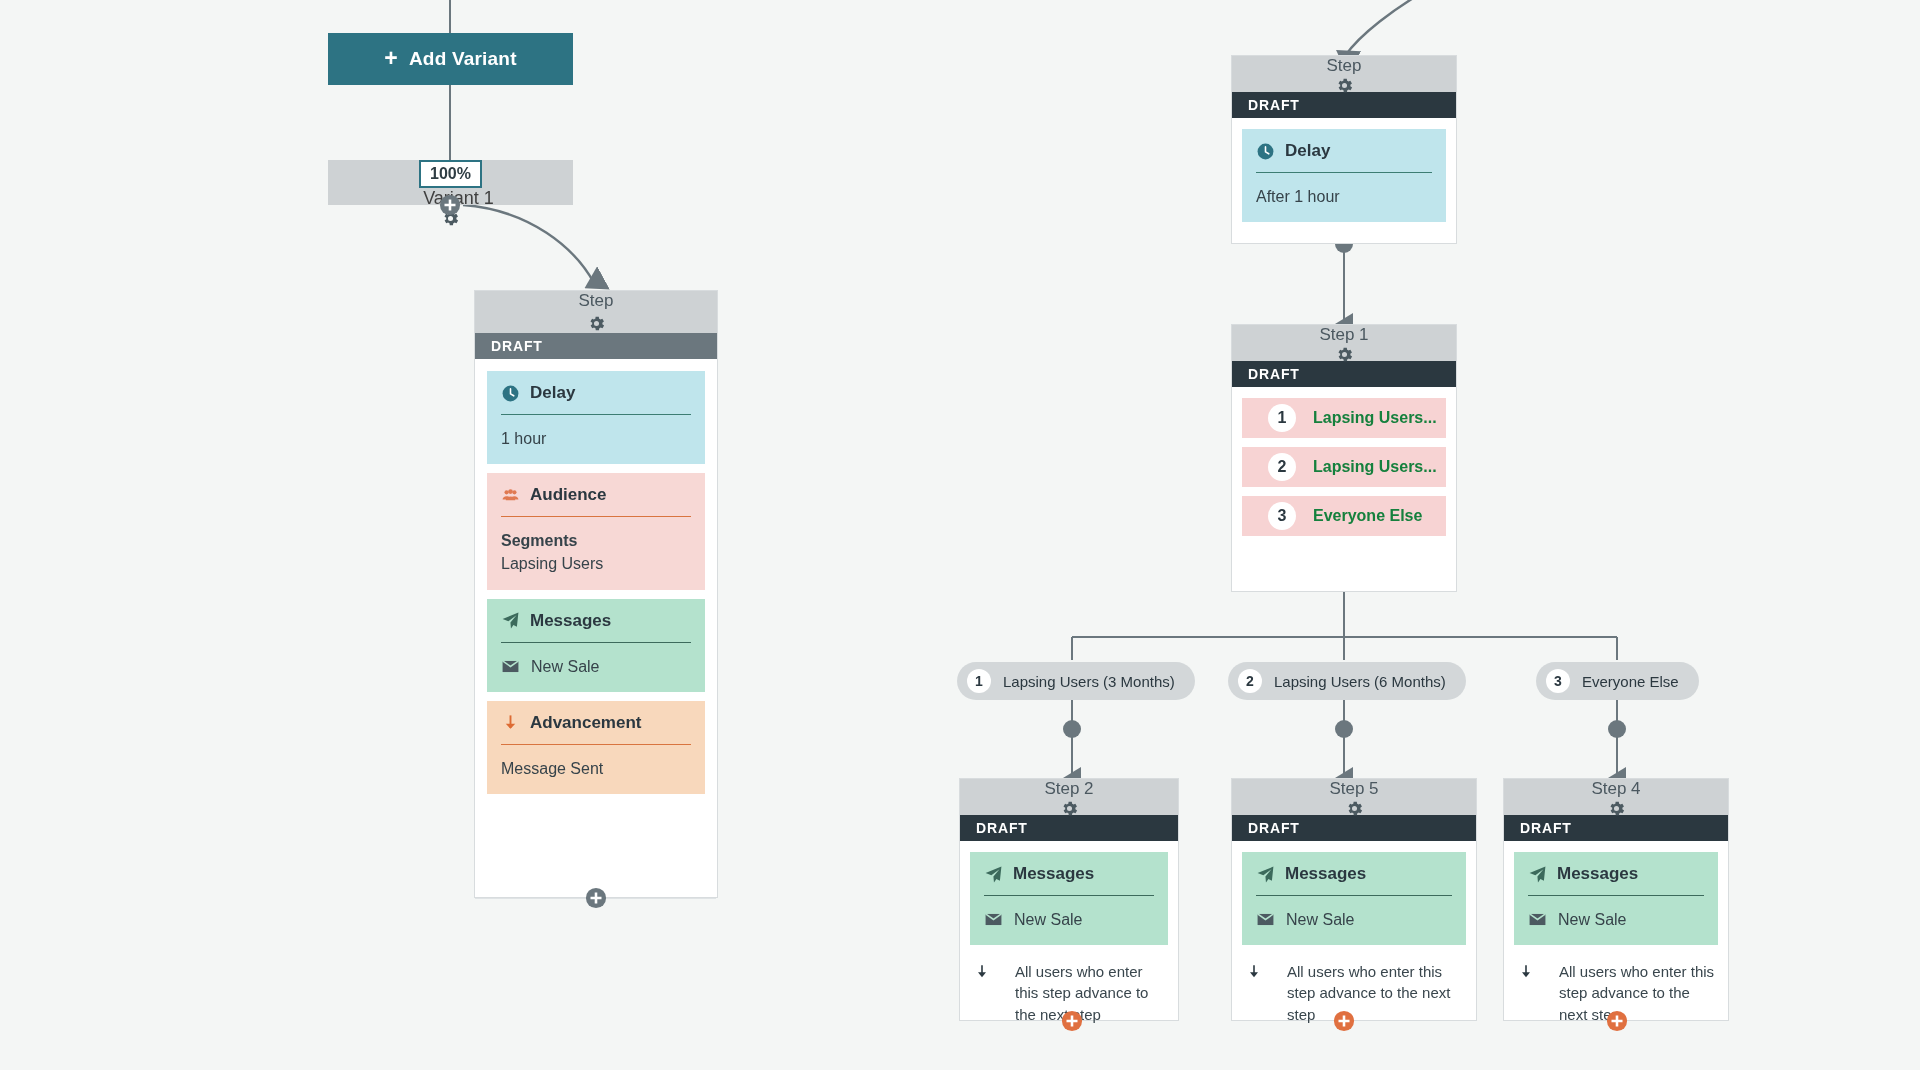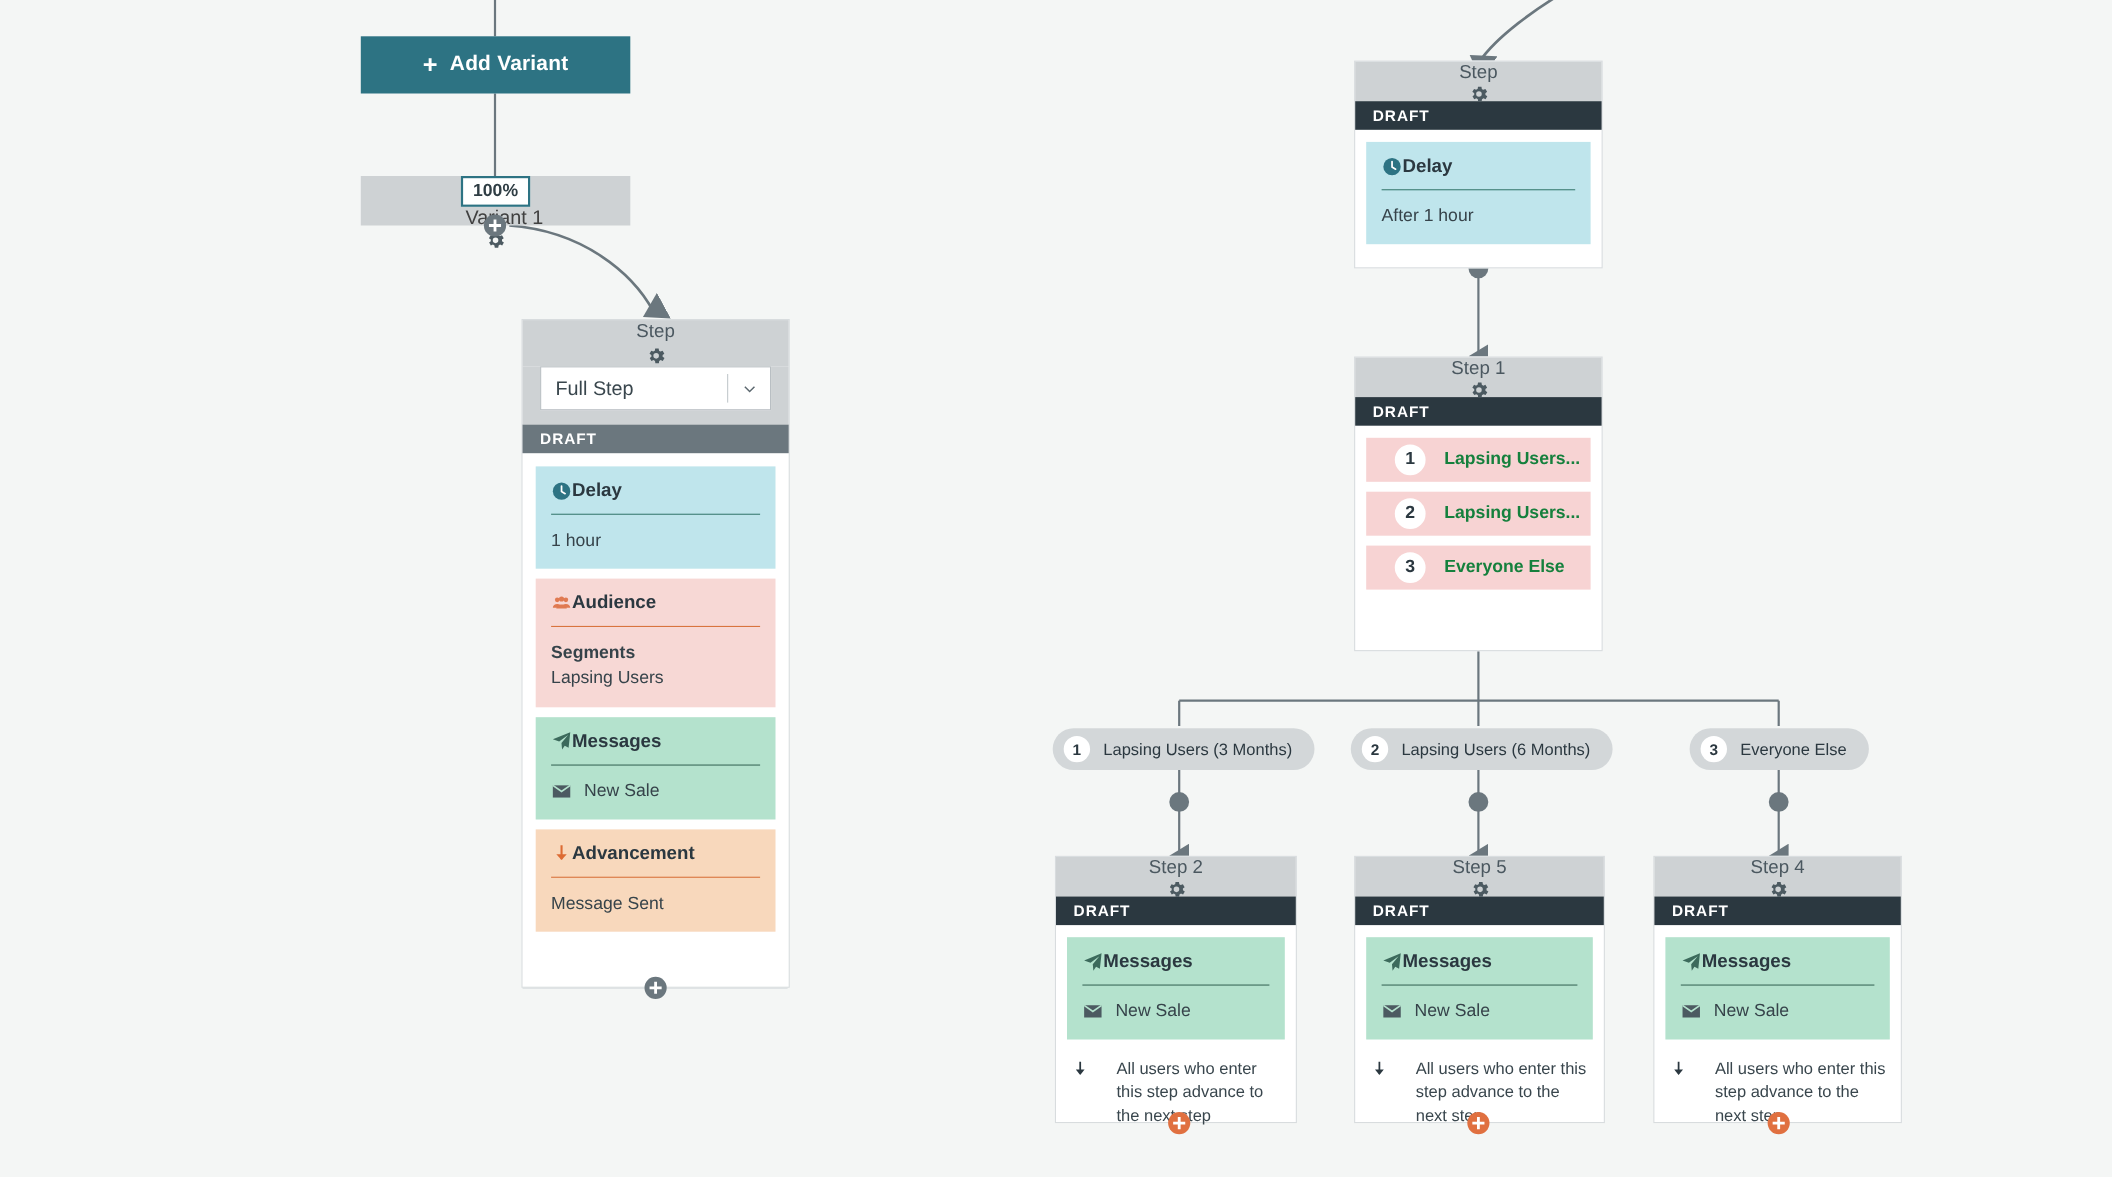--- a/index.html
+++ b/index.html
@@ -79,21 +79,21 @@
     color: #ffffff;
   }
   .draft-dark { background: #2b3840; }
   .draft-gray { background: #6b777e; }
 
   .card-body { padding: 12px 12px 0 12px; }
   .card-body.compact { padding: 11px 10px 0 10px; }
 
   
   .block { padding: 12px 14px 14px 14px; margin-bottom: 9px; }
-  .block-head { display: flex; align-items: center; }
+  .block-head { display: flex; align-items: center; gap: 10px; }
   .block-title { font-size: 17px; font-weight: bold; color: #2b3840; }
   .block-rule { height: 1px; margin: 11px 0 12px 0; }
   .block-line { font-size: 16px; color: #36434a; line-height: 1.45; }
   .block-line.bold { font-weight: bold; }
 
   .blk-delay { background: #bfe5ec; }
   .blk-delay .block-rule { background: #3c7d73; }
   .blk-audience { background: #f7d8d5; }
   .blk-audience .block-rule { background: #d9743f; }
   .blk-messages { background: #b4e2cd; }
@@ -215,31 +215,20 @@
   <div class="card tall" style="left:474px; top:290px; width:244px; height:608px;">
     <div class="card-header">
       <span class="title">Step</span>
       <span class="gear">
         <svg viewBox="0 0 24 24">
             <path d="M19.4 13a7.6 7.6 0 0 0 0-2l2-1.5-2-3.4-2.4 1a7.6 7.6 0 0 0-1.7-1l-.4-2.6h-4l-.4 2.6c-.6.2-1.2.6-1.7 1l-2.4-1-2 3.4L6.6 11a7.6 7.6 0 0 0 0 2l-2 1.5 2 3.4 2.4-1c.5.4 1.1.8 1.7 1l.4 2.6h4l.4-2.6c.6-.2 1.2-.6 1.7-1l2.4 1 2-3.4zM12 15.2A3.2 3.2 0 1 1 12 8.8a3.2 3.2 0 0 1 0 6.4z"></path>
           </svg>
       </span>
     </div>
 
-    <div class="select-wrap">
-      <div class="select-box">
-        <span class="sel-val">Full Step</span>
-        <span class="sep"></span>
-        <span class="chev">
-          <svg viewBox="0 0 24 24">
-              <polyline points="5,9 12,16 19,9"></polyline>
-            </svg>
-        </span>
-      </div>
-    </div>
 
     <div class="draft-bar draft-gray">DRAFT</div>
 
     <div class="card-body">
 
       <div class="block blk-delay">
         <div class="block-head">
           <span class="icn">
             <svg viewBox="0 0 24 24">
                 <circle cx="12" cy="12" r="10" fill="#2d7383"></circle>
@@ -423,21 +412,21 @@
       <span>All users who enter this step advance to the next step</span>
     </div>
   </div>
   <div class="plus-node plus-orange" style="left:1061px; top:1010px;">
     <svg viewBox="0 0 24 24">
         <circle cx="12" cy="12" r="11"></circle>
         <path d="M10.6 6h2.8v4.6H18v2.8h-4.6V18h-2.8v-4.6H6v-2.8h4.6z" fill="#ffffff"></path>
       </svg>
   </div>
 
-  <div class="card" style="left:1231px; top:778px; width:228px; height:243px;">
+  <div class="card" style="left:1231px; top:778px; width:246px; height:243px;">
     <div class="card-header">
       <span class="title">Step 5</span>
       <span class="gear">
         <svg viewBox="0 0 24 24">
             <path d="M19.4 13a7.6 7.6 0 0 0 0-2l2-1.5-2-3.4-2.4 1a7.6 7.6 0 0 0-1.7-1l-.4-2.6h-4l-.4 2.6c-.6.2-1.2.6-1.7 1l-2.4-1-2 3.4L6.6 11a7.6 7.6 0 0 0 0 2l-2 1.5 2 3.4 2.4-1c.5.4 1.1.8 1.7 1l.4 2.6h4l.4-2.6c.6-.2 1.2-.6 1.7-1l2.4 1 2-3.4zM12 15.2A3.2 3.2 0 1 1 12 8.8a3.2 3.2 0 0 1 0 6.4z"></path>
           </svg>
       </span>
     </div>
     <div class="draft-bar draft-dark">DRAFT</div>
     <div class="card-body compact">

